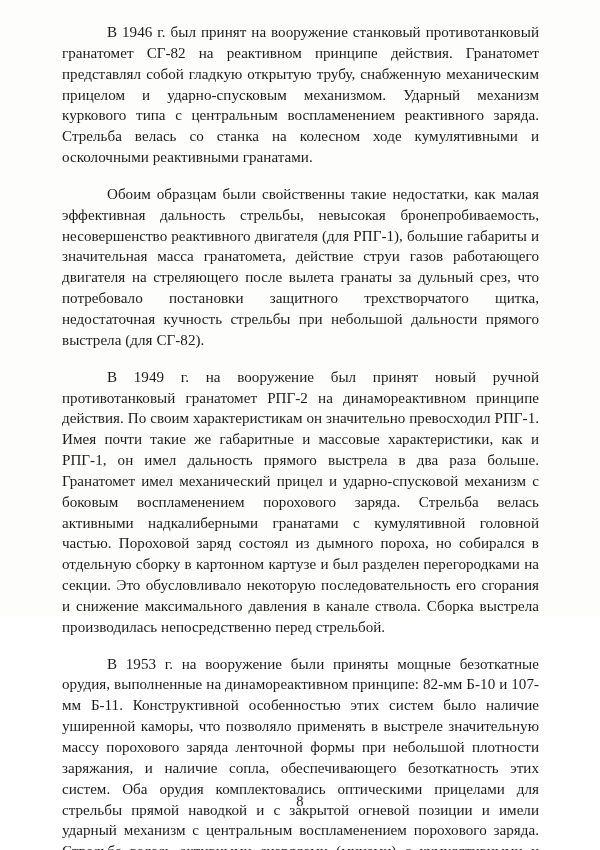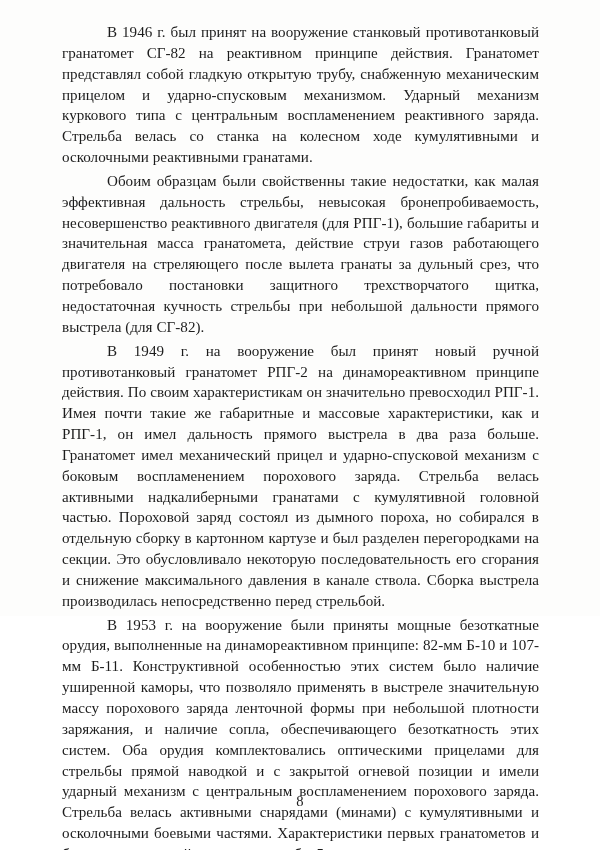--- a/index.html
+++ b/index.html
@@ -48,21 +48,21 @@
     text-justify: inter-word;
     font-size: 15.1px;
     line-height: 20.85px;
     letter-spacing: 0.02px;
     word-spacing: 0.1px;
     color: #1c1c1c;
     hyphens: none;
   }
 
   .para + .para {
-    margin-top: 3px;
+    margin-top: 16px;
     font-family: Liberation Serif, serif;
   }
 
   
   .para:last-child {
     text-align-last: left;
   }
 
   #page-number {
     position: absolute;

